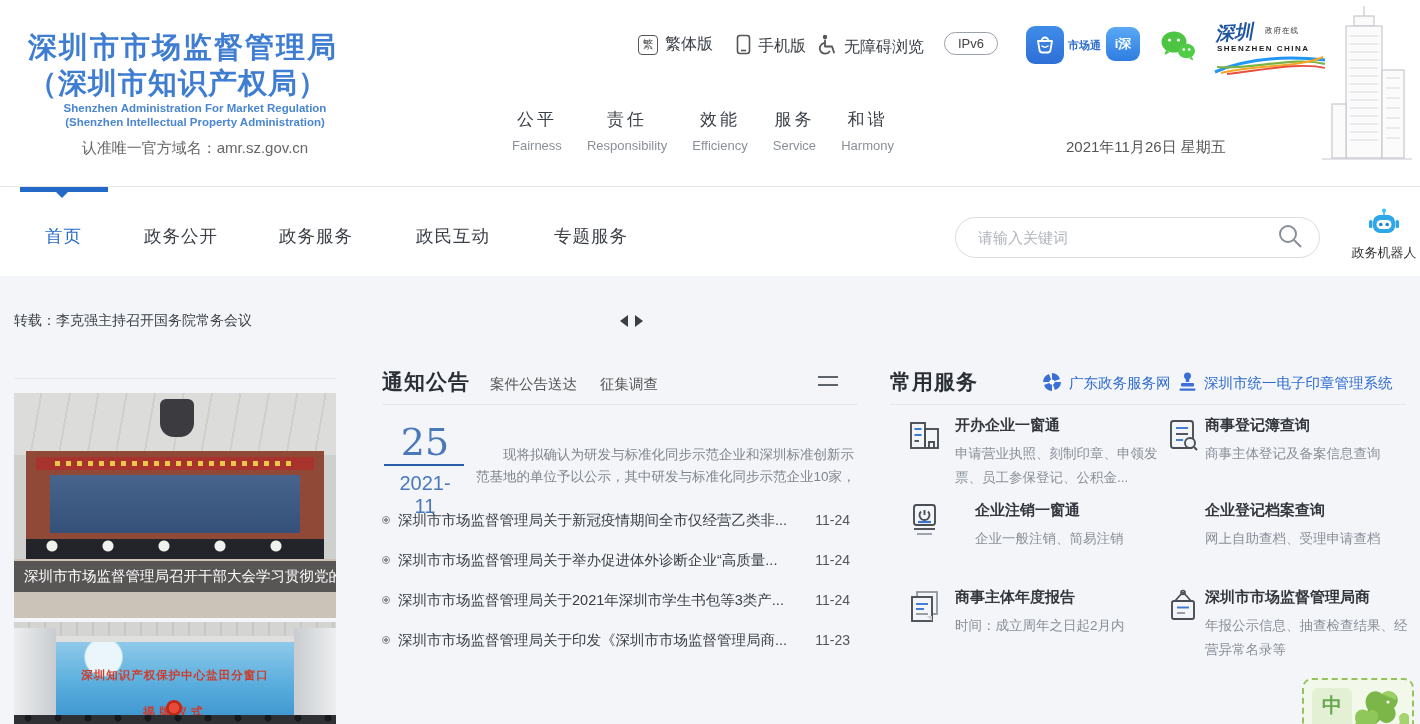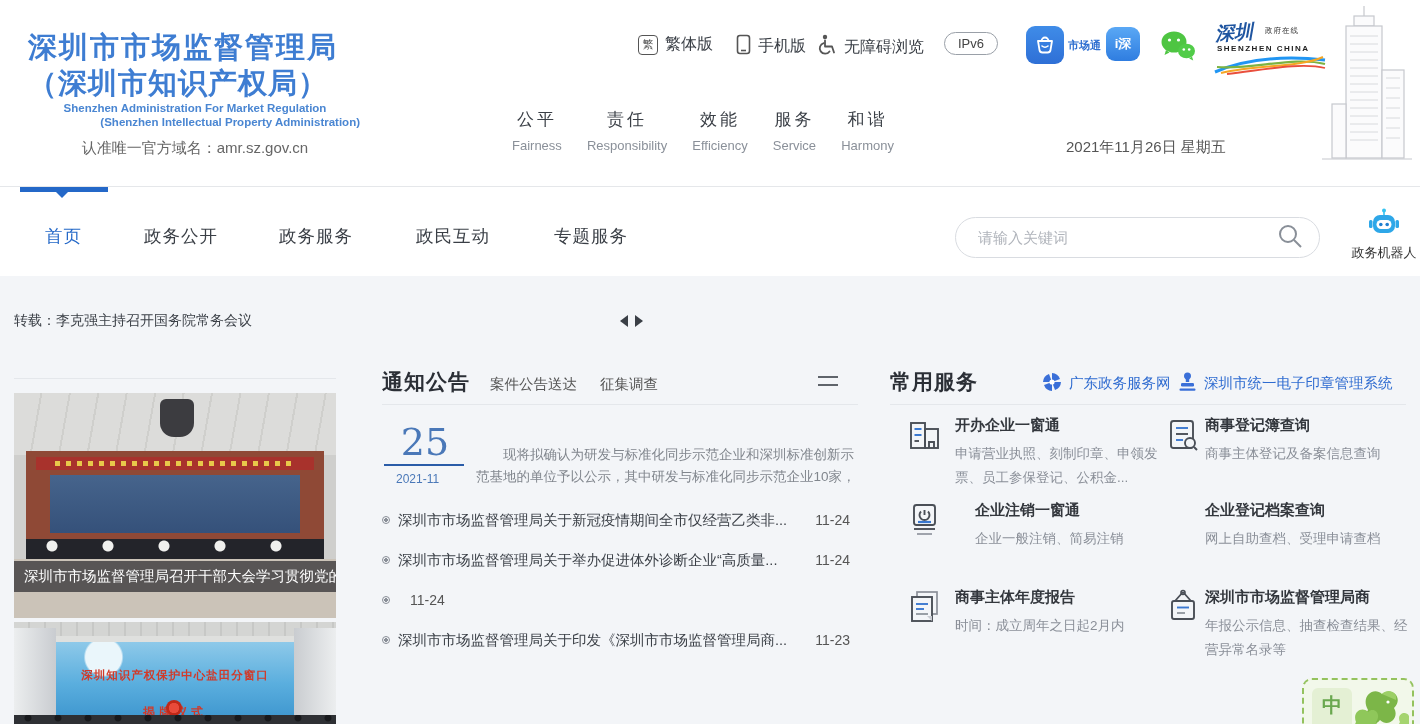--- a/index.html
+++ b/index.html
@@ -4,21 +4,21 @@
 <style>
   * { margin:0; padding:0; box-sizing:border-box; }
   body { font-family:"Liberation Sans","DejaVu Sans",sans-serif; background:#fff; }
   .page { position:relative; width:1420px; height:724px; overflow:hidden; background:#fff; }
   .abs { position:absolute; }
 
   
   .logo-t1 { left:28px; top:28px; font-size:29px; font-weight:bold; color:#3e7dd2; letter-spacing:2px; }
   .logo-t2 { left:28px; top:64px; font-size:29px; font-weight:bold; color:#3e7dd2; letter-spacing:1px; }
   .logo-e1 { left:30px; top:102px; font-size:11.5px; font-weight:bold; color:#4a86d2; width:330px; text-align:center; }
-  .logo-e2 { left:30px; top:116px; font-size:11.5px; font-weight:bold; color:#4a86d2; width:330px; text-align:right; }
+  .logo-e2 { left:30px; top:116px; font-size:11.5px; font-weight:bold; color:#4a86d2; width:330px; text-align:center; }
   .logo-dm { left:30px; top:139px; font-size:15px; color:#666; width:330px; text-align:center; }
 
   .qlink { top:34px; display:flex; align-items:center; gap:7px; font-size:16px; color:#3a3f46; cursor:pointer; }
   .fan-badge { display:inline-flex; width:20px; height:20px; border:1.5px solid #555; border-radius:4px; align-items:center; justify-content:center; font-size:11px; color:#555; }
   .ipv6 { top:32px; left:944px; border:1px solid #9aa0a8; border-radius:13px; padding:3px 13px; font-size:13px; color:#444; cursor:pointer; }
 
   .appicon { border-radius:9px; display:flex; align-items:center; justify-content:center; cursor:pointer; }
   .market-wrap { left:1026px; top:26px; display:flex; align-items:center; gap:4px; cursor:pointer; }
   .market-label { font-size:11px; font-weight:bold; color:#2f6fd0; }
   .sheni { left:1106px; top:27px; width:34px; height:34px; background:linear-gradient(180deg,#5aa8f5,#2f7de0); color:#fff; font-weight:bold; font-size:13px; }
@@ -82,21 +82,21 @@
   .ph2-people { position:absolute; left:0; bottom:0; width:322px; height:9px; background:#2e3034;
      background-image:radial-gradient(circle at 14px 3px,#18191c 3px,transparent 4px); background-size:30px 9px; }
 
   
   .sec-title { font-size:21px; font-weight:bold; color:#2b2f36; letter-spacing:1px; }
   .tab { font-size:14.5px; color:#555; cursor:pointer; }
   .menu-icon { left:818px; top:376px; width:20px; cursor:pointer; }
   .menu-icon i { display:block; height:2px; background:#5f646b; margin-bottom:6px; }
   .feat-day { left:396px; top:420px; width:58px; text-align:center; font-family:"DejaVu Serif",serif; font-size:38px; color:#4a78b8; }
   .feat-line { left:384px; top:464px; width:80px; height:2px; background:#2a5ca8; }
-  .feat-month { left:396px; top:472px; width:58px; text-align:left; font-size:12px; color:#4a78b8; }
+  .feat-month { left:396px; top:472px; width:58px; text-align:center; font-size:20px; color:#4a78b8; }
   .feat-title { left:476px; top:418px; width:384px; font-size:15.5px; font-weight:bold; color:#33373d; white-space:nowrap; overflow:hidden; cursor:pointer; }
   .feat-sum { left:476px; top:444px; width:384px; font-size:13.5px; color:#81868d; line-height:1.65; text-indent:2em; max-height:46px; overflow:hidden; }
   .notice-list { left:382px; top:500px; width:468px; }
   .notice-item { display:flex; align-items:center; height:40px; cursor:pointer; }
   .bullet { width:8px; height:8px; border:1px solid #8a8f98; border-radius:50%; margin-right:8px; flex:none;
      background:radial-gradient(circle,#8a8f98 0 1.6px,transparent 2px); }
   .notice-title { font-size:14.5px; color:#3a3f46; white-space:nowrap; overflow:hidden; flex:1; }
   .notice-date { font-size:14px; color:#555; margin-left:12px; flex:none; }
 
   
@@ -302,20 +302,21 @@
       <span class="notice-title">深圳市市场监督管理局关于新冠疫情期间全市仅经营乙类非...</span>
       <span class="notice-date">11-24</span>
     </div>
     <div class="notice-item">
       <span class="bullet"></span>
       <span class="notice-title">深圳市市场监督管理局关于举办促进体外诊断企业“高质量...</span>
       <span class="notice-date">11-24</span>
     </div>
     <div class="notice-item">
       <span class="bullet"></span>
+      <span class="notice-title">深圳市市场监督管理局关于2021年深圳市学生书包等3类产...</span>
       <span class="notice-date">11-24</span>
     </div>
     <div class="notice-item">
       <span class="bullet"></span>
       <span class="notice-title">深圳市市场监督管理局关于印发《深圳市市场监督管理局商...</span>
       <span class="notice-date">11-23</span>
     </div>
   </div>
 
   <div class="abs sec-title" style="left:890px;top:368px;">常用服务</div>

